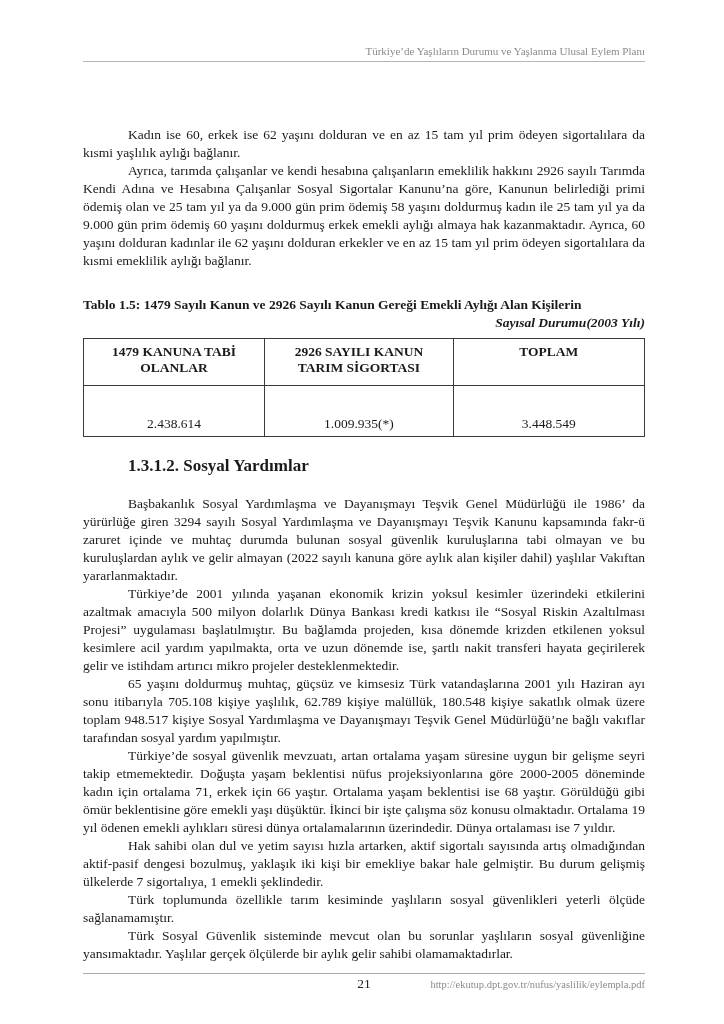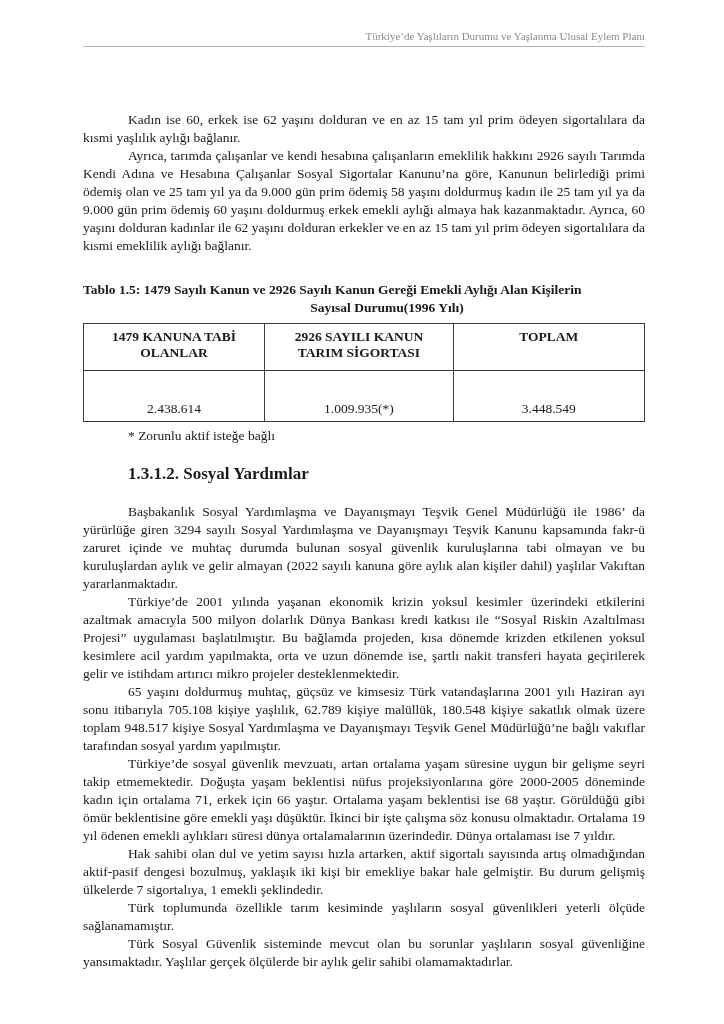--- a/index.html
+++ b/index.html
@@ -10,21 +10,21 @@
     margin: 0 auto;
     background: #ffffff;
     box-sizing: border-box;
     padding: 0 79px 0 83px;
     font-family: "Liberation Serif", "DejaVu Serif", serif;
     color: #1a1a1a;
     overflow: hidden;
   }
   
   .running-header {
-    margin-top: 30px;
+    margin-top: 45px;
     text-align: right;
     font-size: 11px;
     line-height: 13px;
     color: #8a8a8a;
   }
   .header-rule {
     margin-top: 3px;
     border-bottom: 1px solid #b5b5b5;
     height: 0;
   }
@@ -38,22 +38,23 @@
     text-indent: 45px;
   }
   .table-caption {
     margin-top: 26px;
     font-size: 13.5px;
     line-height: 18px;
     font-weight: bold;
   }
   .caption-line2 {
     display: flex;
-    justify-content: center;
+    justify-content: flex-end;
     padding-left: 46px;
+    font-style: italic;
   }
   table.summary-table {
     margin-top: 6px;
     width: 100%;
     border-collapse: collapse;
   }
   table.summary-table th, table.summary-table td {
     border: 1.5px solid #3a3a3a;
     text-align: center;
     font-size: 13.5px;
@@ -121,21 +122,21 @@
 
   <div class="content">
 
     <p class="para">Kadın ise 60, erkek ise 62 yaşını dolduran ve en az 15 tam yıl prim ödeyen sigortalılara da kısmi yaşlılık aylığı bağlanır.</p>
     <p class="para">Ayrıca, tarımda çalışanlar ve kendi hesabına çalışanların emeklilik hakkını 2926 sayılı Tarımda Kendi Adına ve Hesabına Çalışanlar Sosyal Sigortalar Kanunu’na göre, Kanunun belirlediği primi ödemiş olan ve 25 tam yıl ya da 9.000 gün prim ödemiş 58 yaşını doldurmuş kadın ile 25 tam yıl ya da 9.000 gün prim ödemiş 60 yaşını doldurmuş erkek emekli aylığı almaya hak kazanmaktadır. Ayrıca, 60 yaşını dolduran kadınlar ile 62 yaşını dolduran erkekler ve en az 15 tam yıl prim ödeyen sigortalılara da kısmi emeklilik aylığı bağlanır.</p>
 
     <div class="table-caption">
       <div>Tablo 1.5: 1479 Sayılı Kanun ve 2926 Sayılı Kanun Gereği Emekli  Aylığı Alan Kişilerin</div>
       <div class="caption-line2">
         <span>Sayısal Durumu</span>
-        <span>(1996 Yılı)</span>
+        <span>(2003 Yılı)</span>
       </div>
     </div>
 
     <table class="summary-table">
       <colgroup>
         <col class="col-1">
           <col class="col-2">
           <col class="col-3">
       </colgroup>
       <thead>
@@ -147,28 +148,34 @@
       </thead>
       <tbody>
         <tr>
           <td>2.438.614</td>
           <td>1.009.935(*)</td>
           <td>3.448.549</td>
         </tr>
       </tbody>
     </table>
 
-    <p class="footnote">* Zorunlu aktif isteğe bağlı</p>
 
     <h3 class="section-heading">1.3.1.2. Sosyal Yardımlar</h3>
 
     <p class="para first-body-para">Başbakanlık Sosyal Yardımlaşma ve Dayanışmayı Teşvik Genel Müdürlüğü ile 1986’ da yürürlüğe giren 3294 sayılı Sosyal Yardımlaşma ve Dayanışmayı Teşvik Kanunu kapsamında fakr-ü zaruret içinde ve muhtaç durumda bulunan sosyal güvenlik kuruluşlarına tabi olmayan ve bu kuruluşlardan aylık ve gelir almayan (2022 sayılı kanuna göre aylık alan kişiler dahil) yaşlılar Vakıftan yararlanmaktadır.</p>
     <p class="para">Türkiye’de 2001 yılında yaşanan ekonomik krizin yoksul kesimler üzerindeki etkilerini azaltmak amacıyla 500 milyon dolarlık Dünya Bankası kredi katkısı ile “Sosyal Riskin Azaltılması Projesi” uygulaması başlatılmıştır. Bu bağlamda projeden, kısa dönemde krizden etkilenen yoksul kesimlere acil yardım yapılmakta, orta ve uzun dönemde ise, şartlı nakit transferi hayata geçirilerek gelir ve istihdam artırıcı mikro projeler desteklenmektedir.</p>
     <p class="para">65 yaşını doldurmuş muhtaç, güçsüz ve kimsesiz Türk vatandaşlarına 2001 yılı Haziran ayı sonu itibarıyla 705.108 kişiye yaşlılık, 62.789 kişiye malüllük, 180.548 kişiye sakatlık olmak üzere toplam 948.517 kişiye Sosyal Yardımlaşma ve Dayanışmayı Teşvik Genel Müdürlüğü’ne bağlı vakıflar tarafından sosyal yardım yapılmıştır.</p>
     <p class="para">Türkiye’de sosyal güvenlik mevzuatı, artan ortalama yaşam süresine uygun bir gelişme seyri takip etmemektedir. Doğuşta yaşam beklentisi nüfus projeksiyonlarına göre 2000-2005 döneminde kadın için ortalama 71, erkek için 66 yaştır. Ortalama yaşam beklentisi ise 68 yaştır. Görüldüğü gibi ömür beklentisine göre emekli yaşı düşüktür. İkinci bir işte çalışma söz konusu olmaktadır. Ortalama 19 yıl ödenen emekli aylıkları süresi dünya ortalamalarının üzerindedir. Dünya ortalaması ise 7 yıldır.</p>
     <p class="para">Hak sahibi olan dul ve yetim sayısı hızla artarken, aktif sigortalı sayısında artış olmadığından aktif-pasif dengesi bozulmuş, yaklaşık iki kişi bir emekliye bakar hale gelmiştir. Bu durum gelişmiş ülkelerde 7 sigortalıya, 1 emekli şeklindedir.</p>
     <p class="para">Türk toplumunda özellikle tarım kesiminde yaşlıların sosyal güvenlikleri yeterli ölçüde sağlanamamıştır.</p>
     <p class="para">Türk Sosyal Güvenlik sisteminde mevcut olan bu sorunlar yaşlıların sosyal güvenliğine yansımaktadır. Yaşlılar gerçek ölçülerde bir aylık gelir sahibi olamamaktadırlar.</p>
 
   </div>
 
+  <div class="footer">
+    <div class="footer-rule"></div>
+    <div class="footer-row">
+      <span class="page-number">21</span>
+      <a class="footer-url" href="#">http://ekutup.dpt.gov.tr/nufus/yaslilik/eylempla.pdf</a>
+    </div>
+  </div>
 
 </div>
 
 </body></html>

